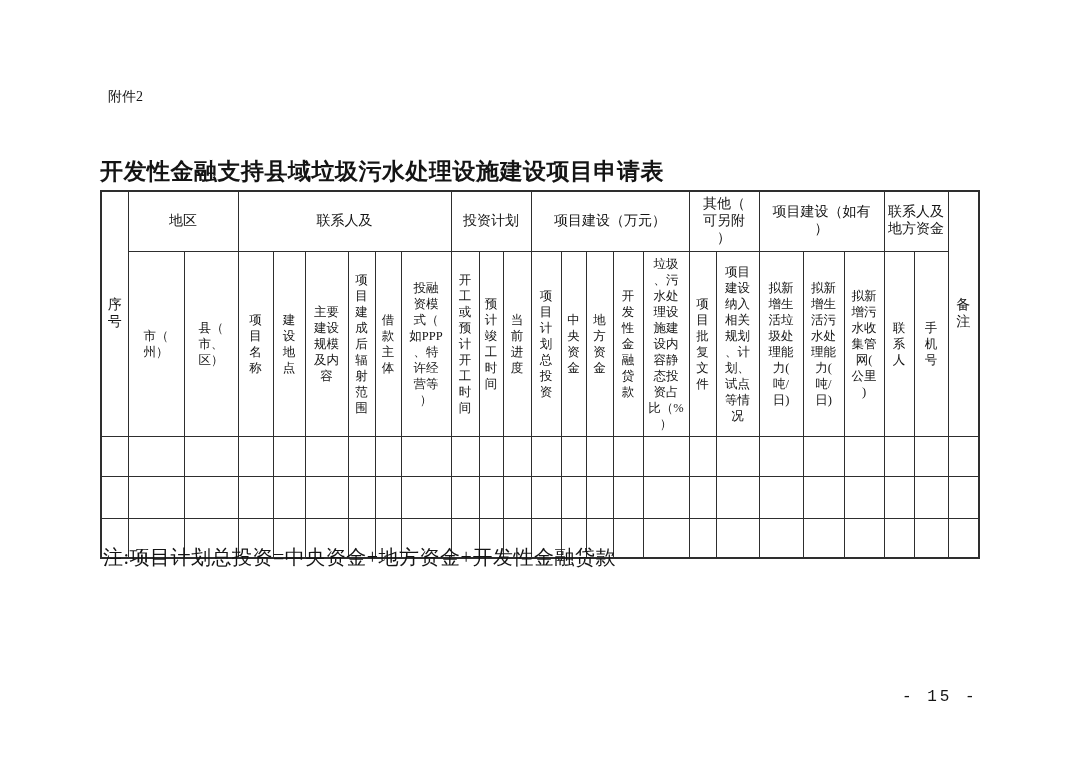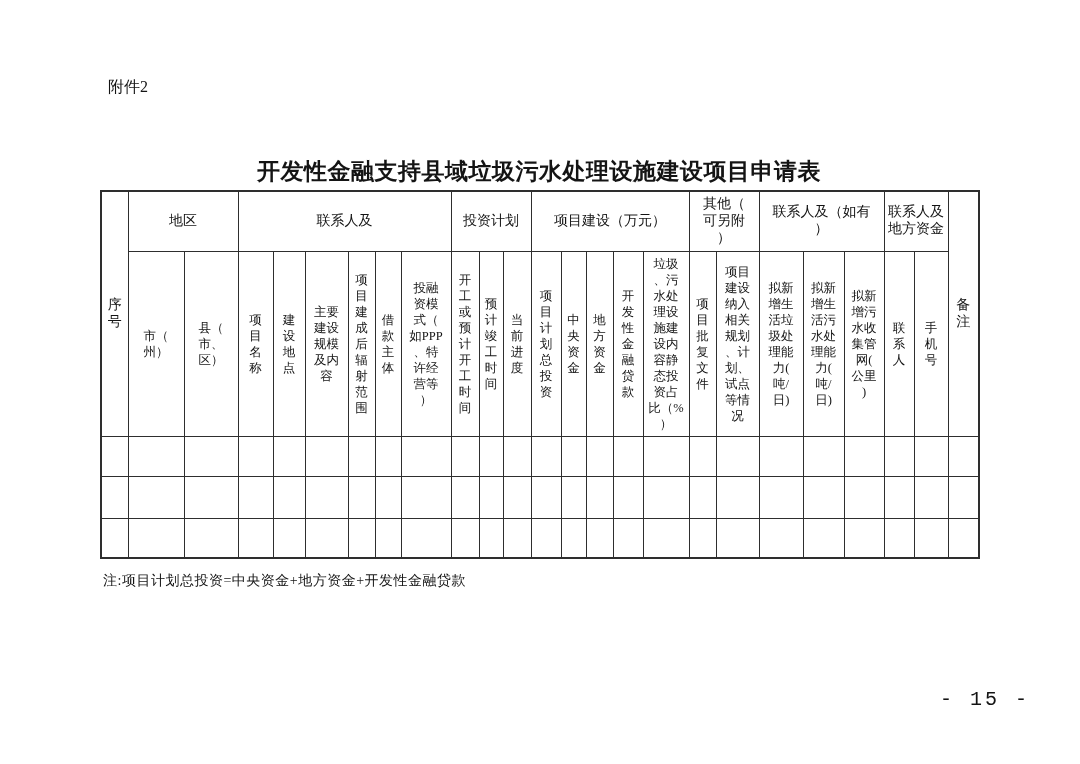--- a/index.html
+++ b/index.html
@@ -2,26 +2,26 @@
 <html><head>
 <meta charset="utf-8">
 <style>
   html,body{margin:0;padding:0;}
   body{
     width:1080px;height:764px;position:relative;background:#ffffff;
     font-family:"Liberation Serif","DejaVu Serif",serif;
     color:#141414;overflow:hidden;
   }
   .attachment{
-    position:absolute;left:108px;top:76px;
-    font-size:16px;line-height:22px;
+    position:absolute;left:108px;top:86px;
+    font-size:14px;line-height:22px;
   }
   .doc-title{
     position:absolute;left:100px;top:156px;width:878px;
-    text-align:center;font-size:23px;font-weight:bold;
+    text-align:left;font-size:23px;font-weight:bold;
     letter-spacing:0.5px;white-space:nowrap;
   }
   table.app-table{
     position:absolute;left:100px;top:190px;width:878px;
     border-collapse:collapse;table-layout:fixed;
     border:2px solid #2e2e2e;
   }
   .app-table th,.app-table td{
     border:1px solid #2e2e2e;
     padding:0;margin:0;
@@ -33,26 +33,26 @@
   tr.group-row{height:60px;}
   tr.group-row th{font-size:14px;line-height:1.2;}
   tr.sub-row{height:185px;}
   tr.sub-row th, th.span-both{font-size:12.5px;line-height:1.28;}
   th.span-both{white-space:pre-line;}
   tr.data-row td{background:#ffffff;}
   tr.data-row.r1{height:40px;}
   tr.data-row.r2{height:42px;}
   tr.data-row.r3{height:40px;}
   .footnote{
-    position:absolute;left:103px;top:570px;
-    font-size:14px;line-height:22px;letter-spacing:0.5px;
+    position:absolute;left:103px;top:546px;
+    font-size:20px;line-height:22px;letter-spacing:0.5px;
   }
   .page-number{
-    position:absolute;left:940px;top:688px;
-    font-size:20px;letter-spacing:3px;
+    position:absolute;left:902px;top:688px;
+    font-size:16px;letter-spacing:3px;
     font-family:"Liberation Mono","DejaVu Sans Mono",monospace;
   }
 </style>
 </head>
 <body>
 
 <div class="attachment">附件2</div>
 
 <div class="doc-title">开发性金融支持县域垃圾污水处理设施建设项目申请表</div>
 
@@ -88,21 +88,21 @@
     <tr class="group-row">
       <th rowspan="2" class="span-both">序
 号</th>
       <th colspan="2">地区</th>
       <th colspan="6">联系人及</th>
       <th colspan="3">投资计划</th>
       <th colspan="5">项目建设（万元）</th>
       <th colspan="2">其他（
 可另附
 ）</th>
-      <th colspan="3">联系人及（如有
+      <th colspan="3">项目建设（如有
 ）</th>
       <th colspan="2">联系人及
 地方资金</th>
       <th rowspan="2" class="span-both">备
 注</th>
     </tr>
     <tr class="sub-row">
       <th>市（
 州）</th>
       <th>县（

